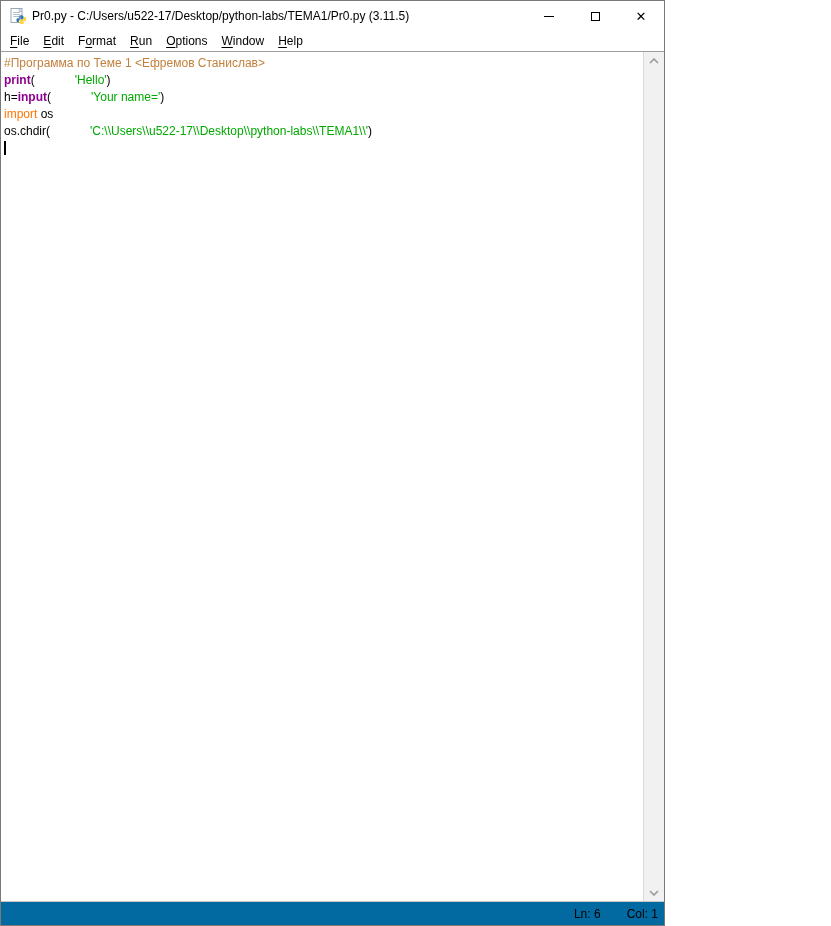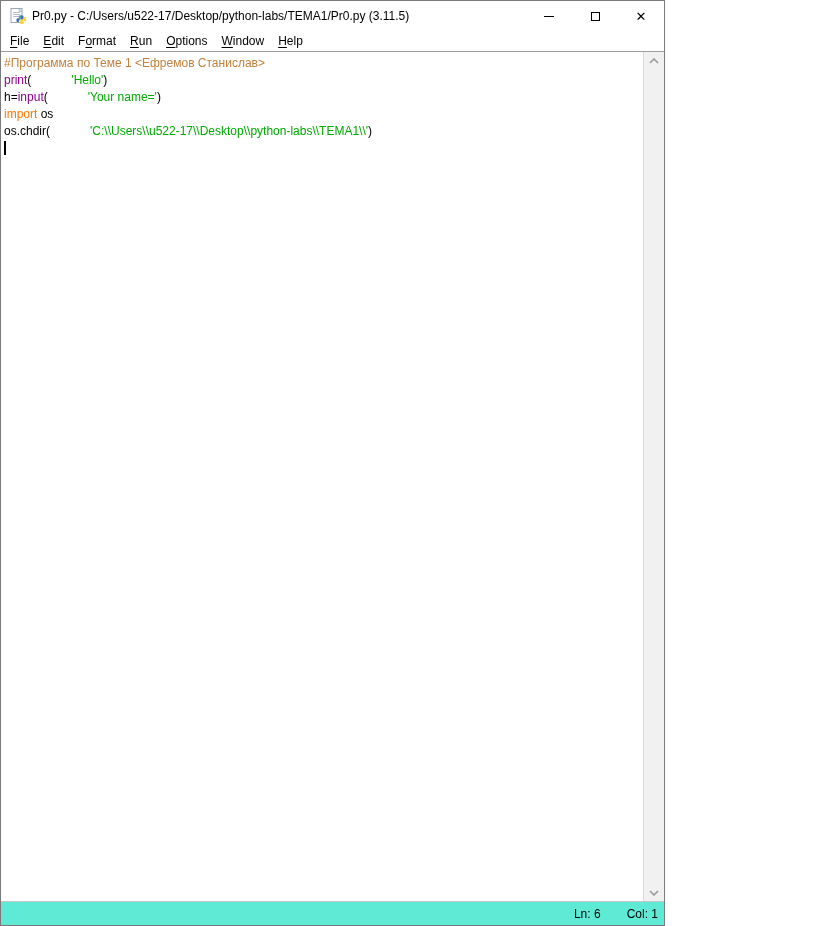--- a/index.html
+++ b/index.html
@@ -57,21 +57,21 @@
     font-family:"Liberation Sans", sans-serif;
     font-size:12px; line-height:17px;
     color:var(--c-text,#000);
     overflow:hidden;
     white-space:pre;
     cursor:text;
   }
   .code-line { height:17px; white-space:pre; }
   .seg-com { color:var(--c-comment); }
   .seg-kw  { color:var(--c-keyword); }
-  .seg-bi  { color:var(--c-builtin); }
+  .seg-bi  { color:var(--c-builtin);font-weight:bold; }
   .seg-str { color:var(--c-string);margin-left:40px; }
   .seg-pl  { color:var(--c-text,#000); }
   .caret {
     display:inline-block; width:2px; height:14px;
     background:#000; vertical-align:text-bottom;
     animation: blink 1.1s steps(1) infinite;
   }
   @keyframes blink { 50% { opacity:0; } }
 
   
@@ -83,21 +83,21 @@
     justify-content:space-between;
   }
   .sb-arrow {
     height:17px; display:flex; align-items:center; justify-content:center;
   }
   .sb-arrow svg { display:block; }
 
   
   .statusbar {
     height:24px; flex:0 0 24px;
-    background:#5eead4;
+    background:#0369a1;
     border-top:1px solid #c6c6c6;
     display:flex; align-items:center; justify-content:flex-end;
     font-size:12px; color:#000;
     user-select:none;
   }
   .status-cell { padding:0 6px; }
   .status-cell.line { margin-right:14px; }
 </style>
 </head>
 <body>

